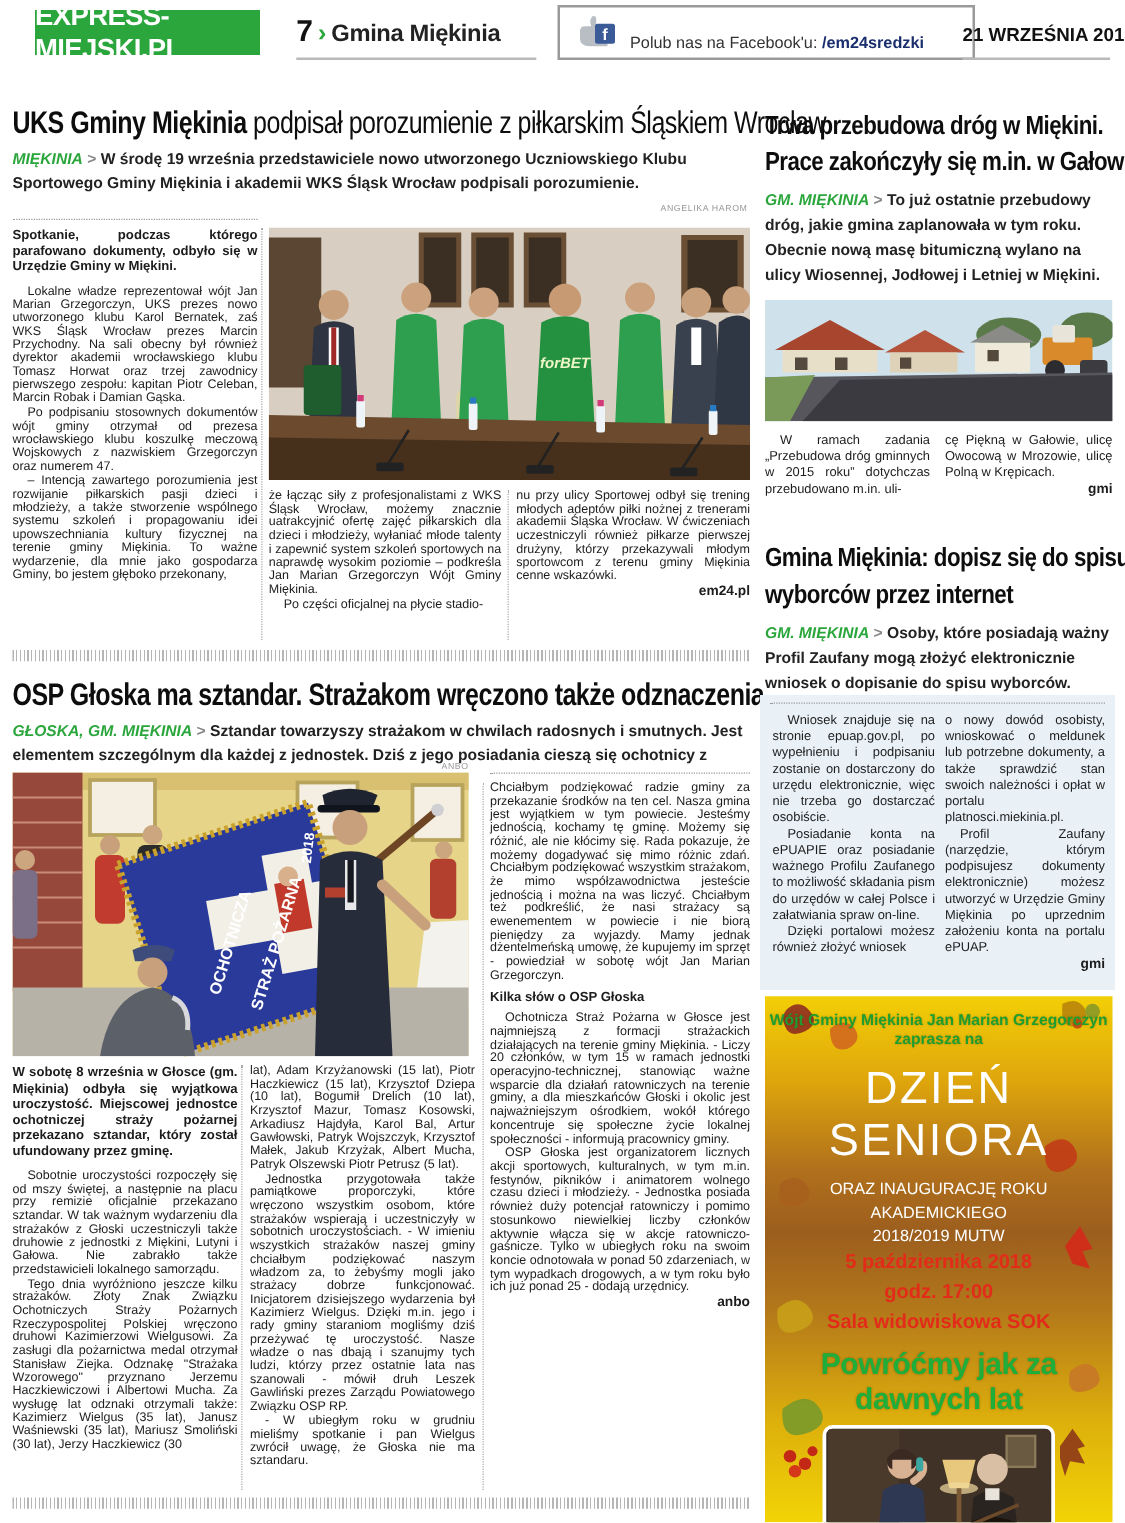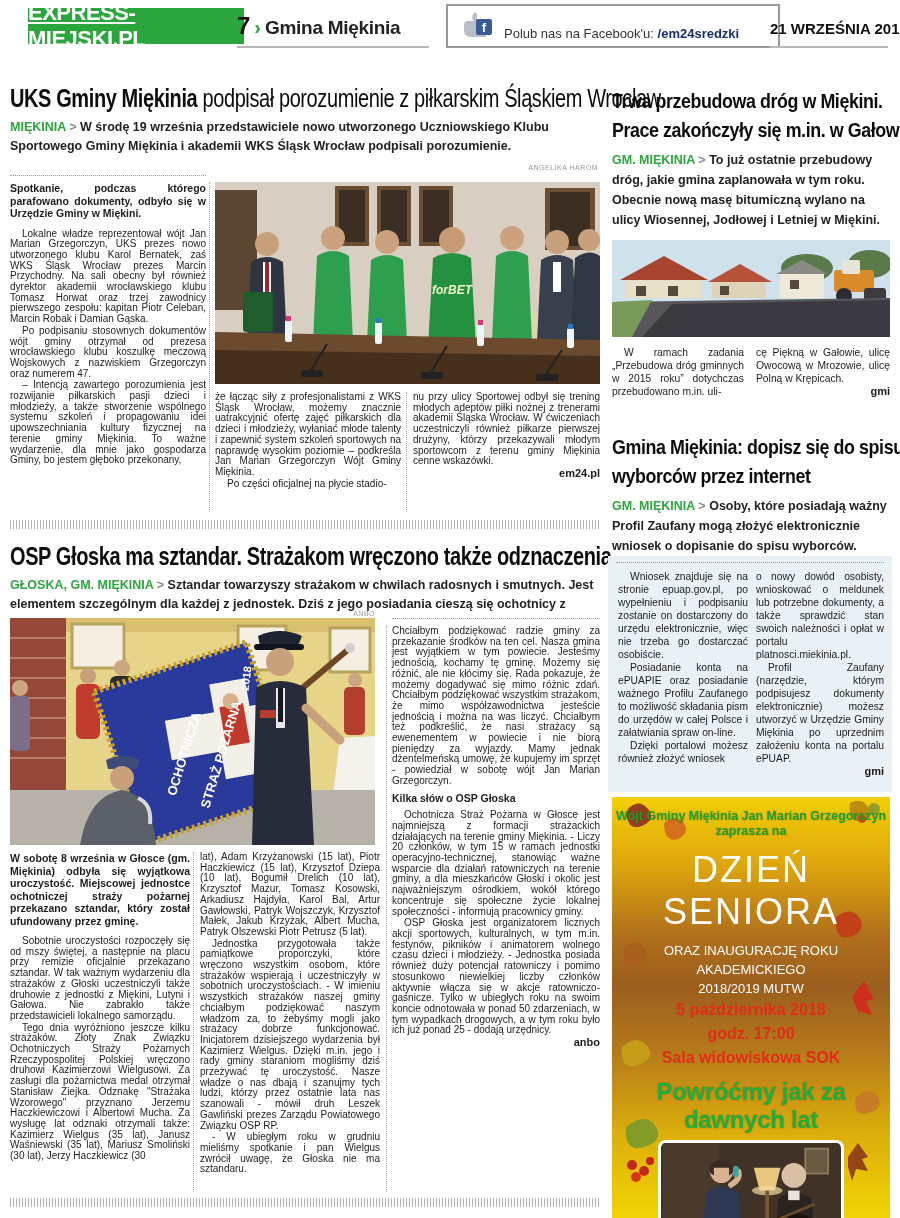--- a/index.html
+++ b/index.html
@@ -15,21 +15,21 @@
   .hrule{border-bottom:2px solid #b9b9b9;}
   .fb-box{border:2px solid #9a9a9a;background:#fff;display:flex;align-items:center;gap:10px;padding:0 12px;}
   .fb-text{font-size:13px;color:#333;margin-top:14px;}
   .fb-handle{font-weight:bold;color:#1a2e6e;}
   .date{font-size:15px;font-weight:bold;color:#111;white-space:nowrap;}
   
   .h1wrap{transform:scaleX(0.80);transform-origin:left top;white-space:nowrap;}
   .h1{font-size:25px;font-weight:bold;letter-spacing:-0.5px;color:#0d0d0d;}
   .h1 .rest{font-weight:500;}
   .lead{font-size:12.5px;font-weight:bold;color:#222;line-height:1.55;text-align:left;}
-  .tag{color:#2ba63c;font-weight:bold;}
+  .tag{color:#2ba63c;font-weight:bold;font-style:italic;}
   .tag-sep{color:#888;font-weight:bold;}
   .credit{font-size:7px;color:#999;letter-spacing:0.5px;text-align:right;}
   
   .body{font-size:10px;line-height:10.7px;text-align:justify;color:#1c1c1c;}
   .body p{margin:0 0 1px 0;text-indent:12px;}
   .body p.noindent{text-indent:0;}
   .body p.boldintro{font-weight:bold;text-indent:0;margin-bottom:9px;line-height:12.5px;font-size:10.5px;}
   .sig{font-weight:bold;font-size:11px;text-align:right;}
   .subhead{font-weight:bold;font-size:10.5px;margin:6px 0 7px 0;}
   .dotrule{border-top:1px dotted #9a9a9a;}
@@ -53,21 +53,21 @@
   .ad-green{color:#1fae3a;font-weight:bold;font-size:24px;letter-spacing:-0.3px;text-shadow:0 0 2px rgba(90,40,0,0.4);}
   .ad-blue{color:#3a55d0;font-weight:bold;font-size:10px;line-height:14px;text-shadow:0 0 1px rgba(0,0,0,0.25);}
   .ad-photo{border:3px solid #fff;border-radius:8px;overflow:hidden;background:#3a2f28;}
   svg{display:block;}
 </style>
 </head>
 <body>
 
 <div class="page">
 
-  <div class="abs logo-box" style="left:28px;top:8px;width:216px;height:36px;text-decoration:underline;">
+  <div class="abs logo-box" style="left:28px;top:8px;width:180px;height:36px;">
     <span>EXPRESS-MIEJSKI.PL</span>
   </div>
   <div class="abs" style="left:237px;top:12px;display:flex;align-items:baseline;">
     <span class="pagenum">7</span>
     <span class="chev">›</span>
     <span class="section-name">Gmina Miękinia</span>
   </div>
   <div class="abs hrule" style="left:237px;top:46px;width:192px;"></div>
   <div class="abs fb-box" style="left:446px;top:4px;width:306px;height:40px;">
     <span>

